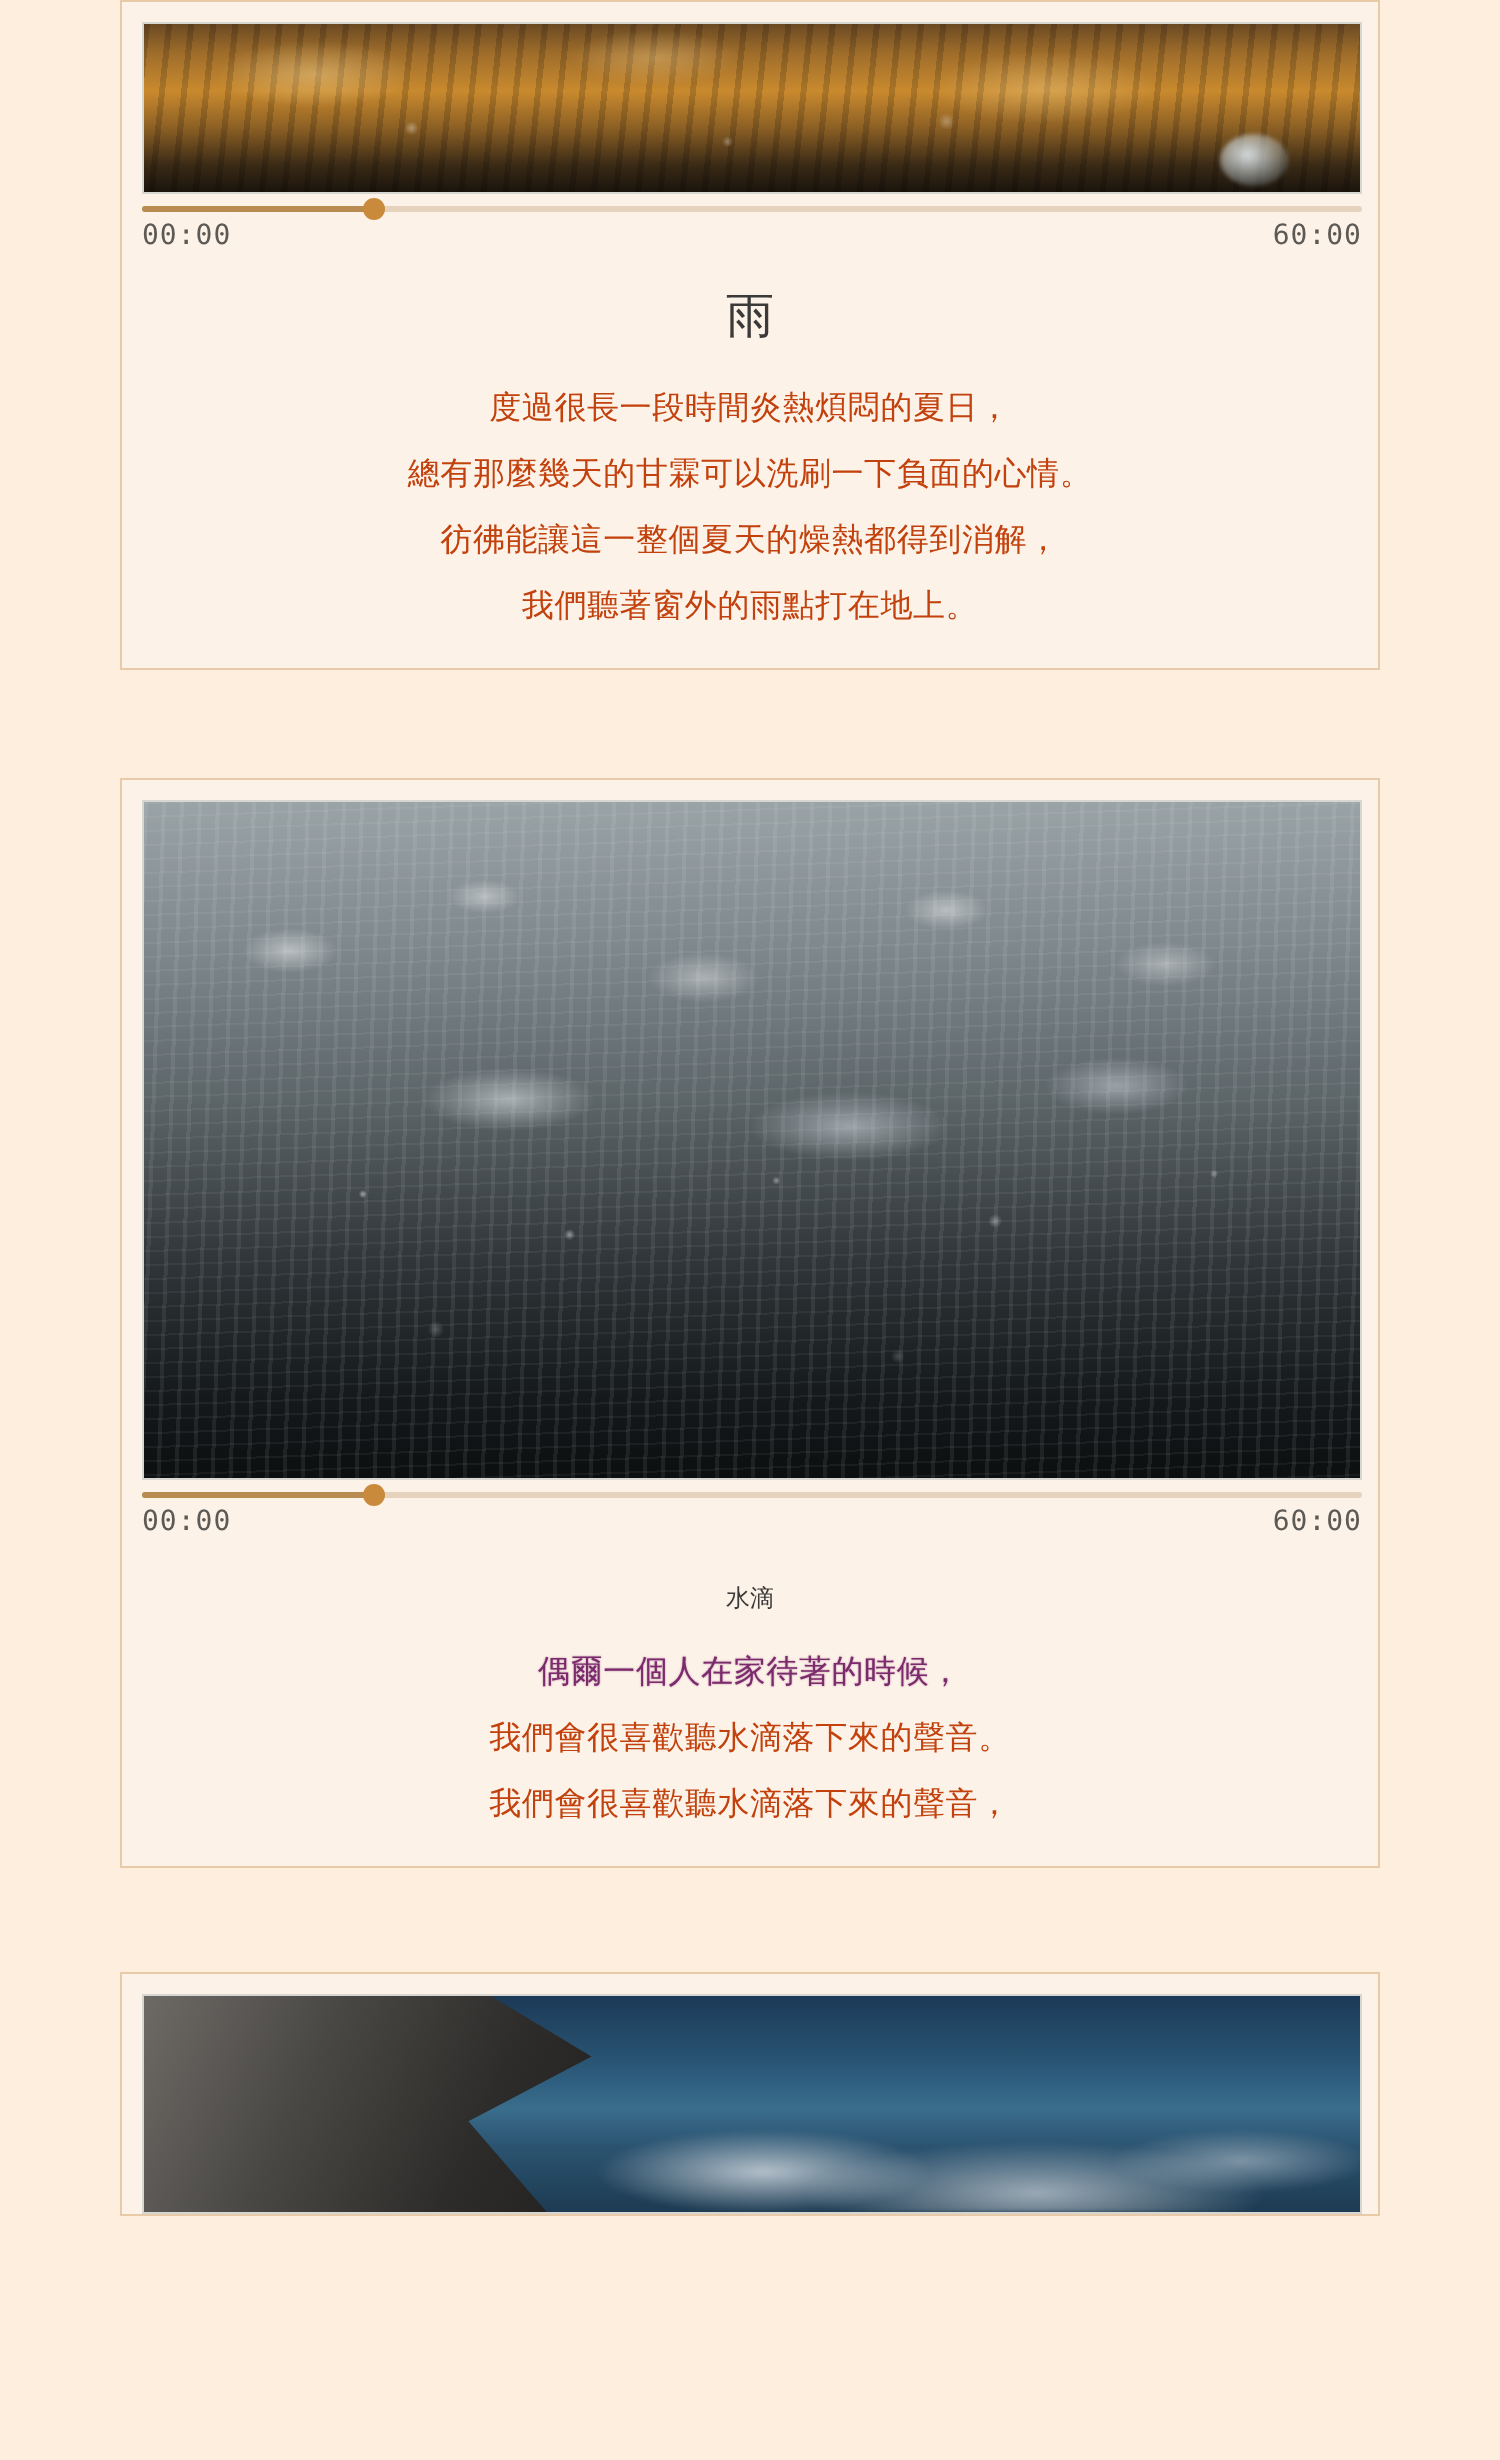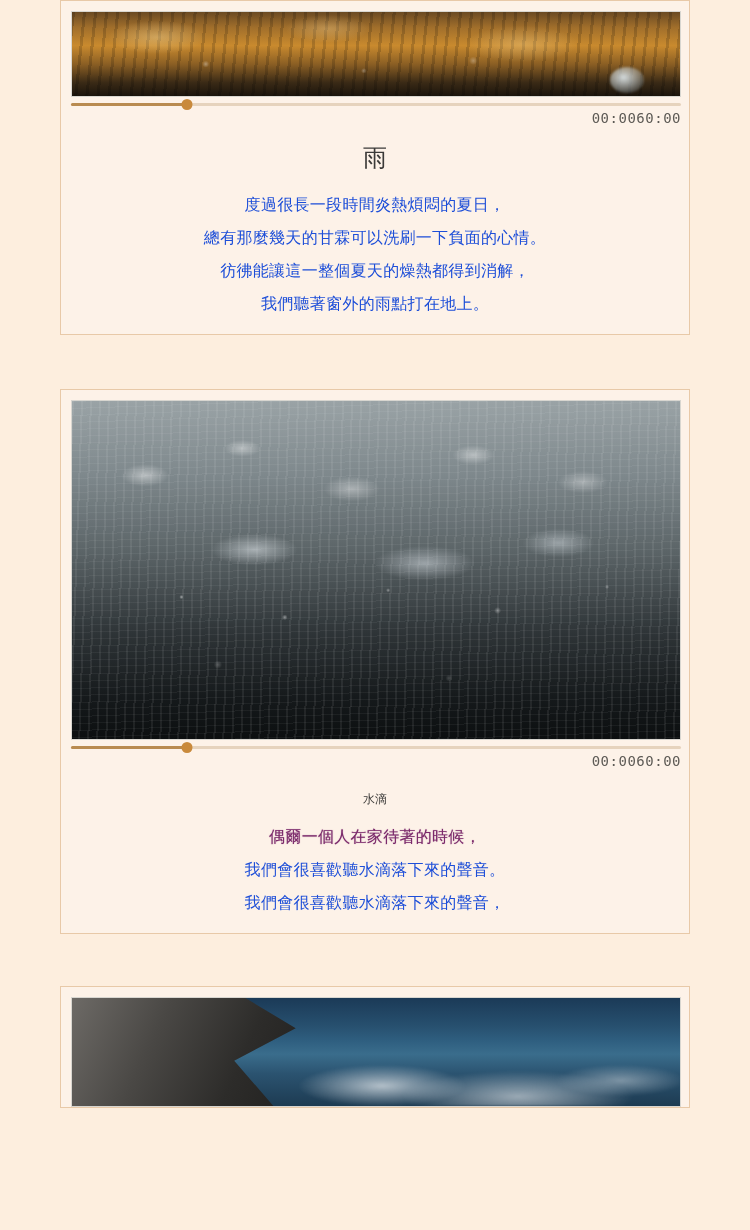--- a/index.html
+++ b/index.html
@@ -158,42 +158,42 @@
     position: absolute;
     top: -4px;
     width: 11px;
     height: 11px;
     border-radius: 50%;
     background: #c98a3c;
     transform: translateX(-50%);
   }
   .times {
     display: flex;
-    justify-content: flex-end;
+    justify-content: space-between;
     margin-top: 4px;
     font-family: "DejaVu Sans Mono", monospace;
     font-size: 14px;
     color: #5d5a55;
     letter-spacing: .5px;
   }
 
   
   .track-title {
     text-align: center;
     color: #3b3a38;
     margin-top: 12px;
   }
   .track-title.big { font-size: 24px; margin-top: 16px; margin-bottom: 14px; }
   .track-title.small { font-size: 12px; margin-top: 22px; margin-bottom: 12px; }
 
   .lines { text-align: center; }
   .line {
     font-size: 16px;
     line-height: 33px;
-    color: #1d4ed8;
+    color: #c2410c;
     letter-spacing: .3px;
   }
   .line.highlight {
     color: #7b2a6b;
     font-weight: normal;
     text-shadow: 0 0 1px rgba(123,42,107,.6);
   }
   .spacer-gap { height: 54px; }
   .top-clip { height: 86px; overflow: hidden; }
 </style>

